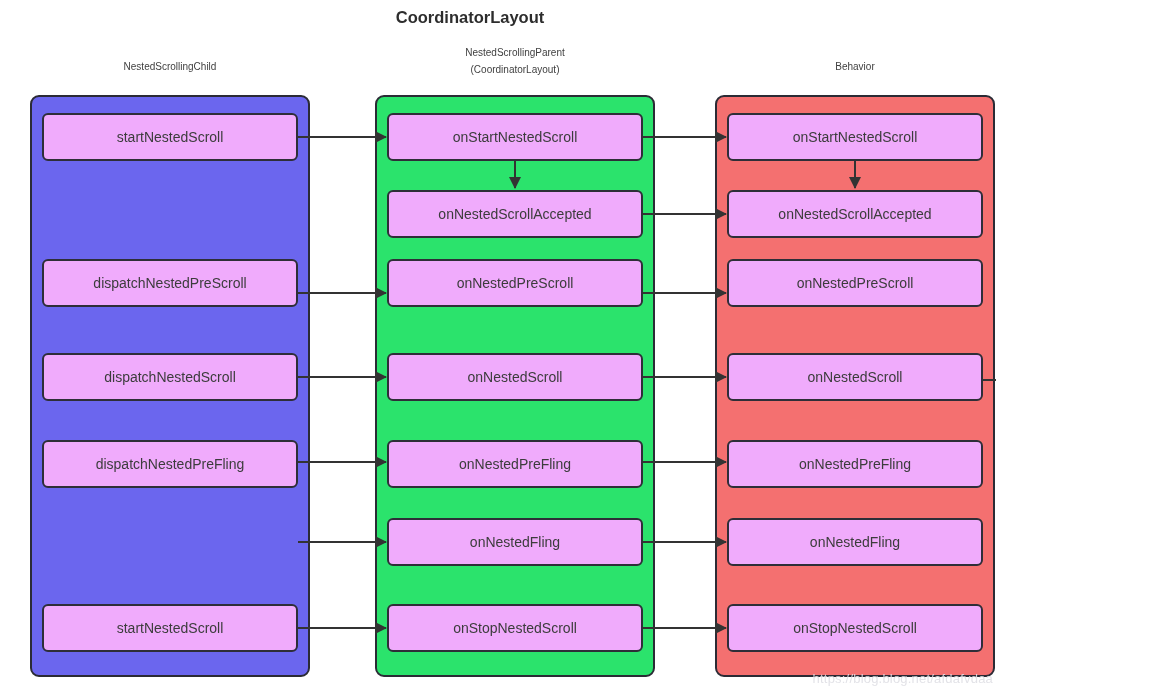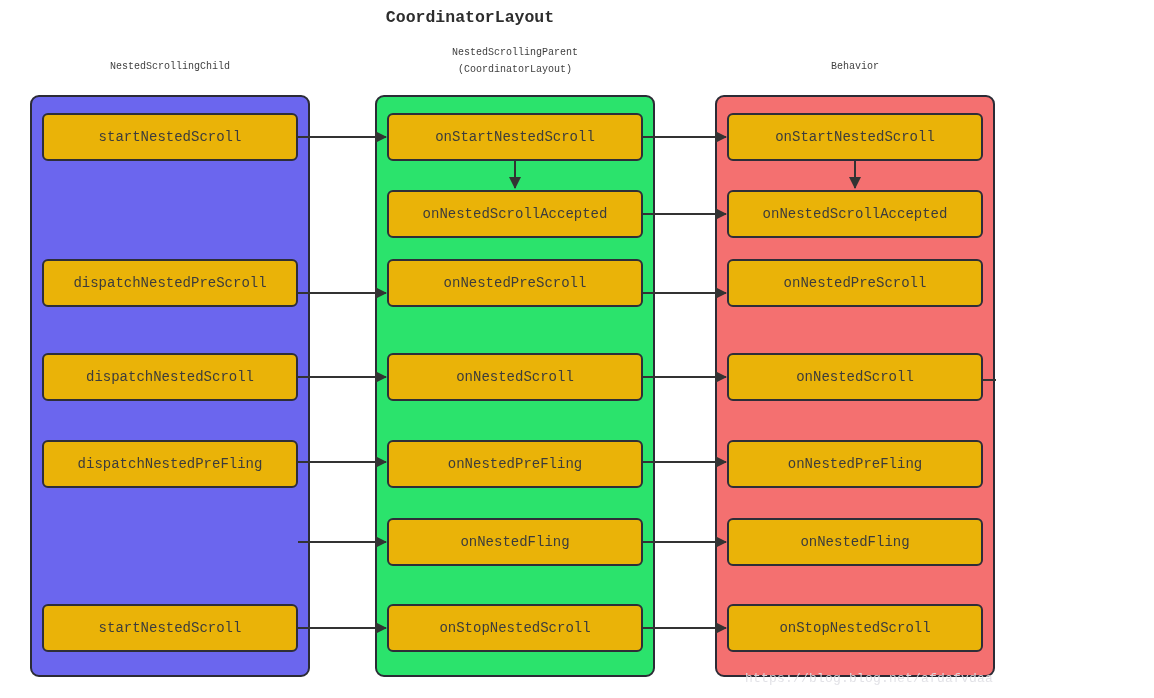--- a/index.html
+++ b/index.html
@@ -1,29 +1,29 @@
 <!DOCTYPE html>
 <html><head>
 <meta charset="utf-8">
 <style>
   html,body{margin:0;padding:0;background:#fff;}
   #stage{position:relative;width:996px;height:698px;background:#ffffff;overflow:hidden;
-         font-family:Liberation Mono, monospace;}
+         font-family:Liberation Sans, sans-serif;}
   .title{position:absolute;left:170px;top:8px;width:600px;text-align:center;
          font-size:16.5px;font-weight:bold;color:#2d2d2d;}
   .col-header{position:absolute;text-align:center;font-size:10px;color:#3f3f3f;line-height:17px;}
   .hdr-child{left:30px;width:280px;top:58px;}
   .hdr-parent{left:375px;width:280px;top:44px;}
   .hdr-behavior{left:715px;width:280px;top:58px;}
   .col{position:absolute;top:95px;height:582px;width:280px;box-sizing:border-box;
        border:2px solid #2b2b35;border-radius:9px;}
   .col-child{left:30px;background:#6b66ee;}
   .col-parent{left:375px;background:#2be36c;}
   .col-behavior{left:715px;background:#f47070;}
-  .node{position:absolute;width:256px;height:48px;background:#eab308;
+  .node{position:absolute;width:256px;height:48px;background:#f0abfc;
         border:2px solid #2e2e38;border-radius:6px;box-sizing:border-box;
         display:flex;align-items:center;justify-content:center;
         font-size:14px;color:#3c3c3c;white-space:nowrap;}
   .cx-child{left:42px;} .cx-parent{left:387px;} .cx-behavior{left:727px;}
   .r1{top:113px;} .r2{top:190px;} .r3{top:259px;} .r4{top:353px;}
   .r5{top:440px;} .r6{top:518px;} .r7{top:604px;}
   .childview{position:absolute;left:1040px;top:312px;width:100px;height:151px;
              background:#84cc16;border:2px solid #33333d;box-sizing:border-box;
              display:flex;align-items:center;justify-content:center;
              font-size:14.5px;color:#5a3a55;}

